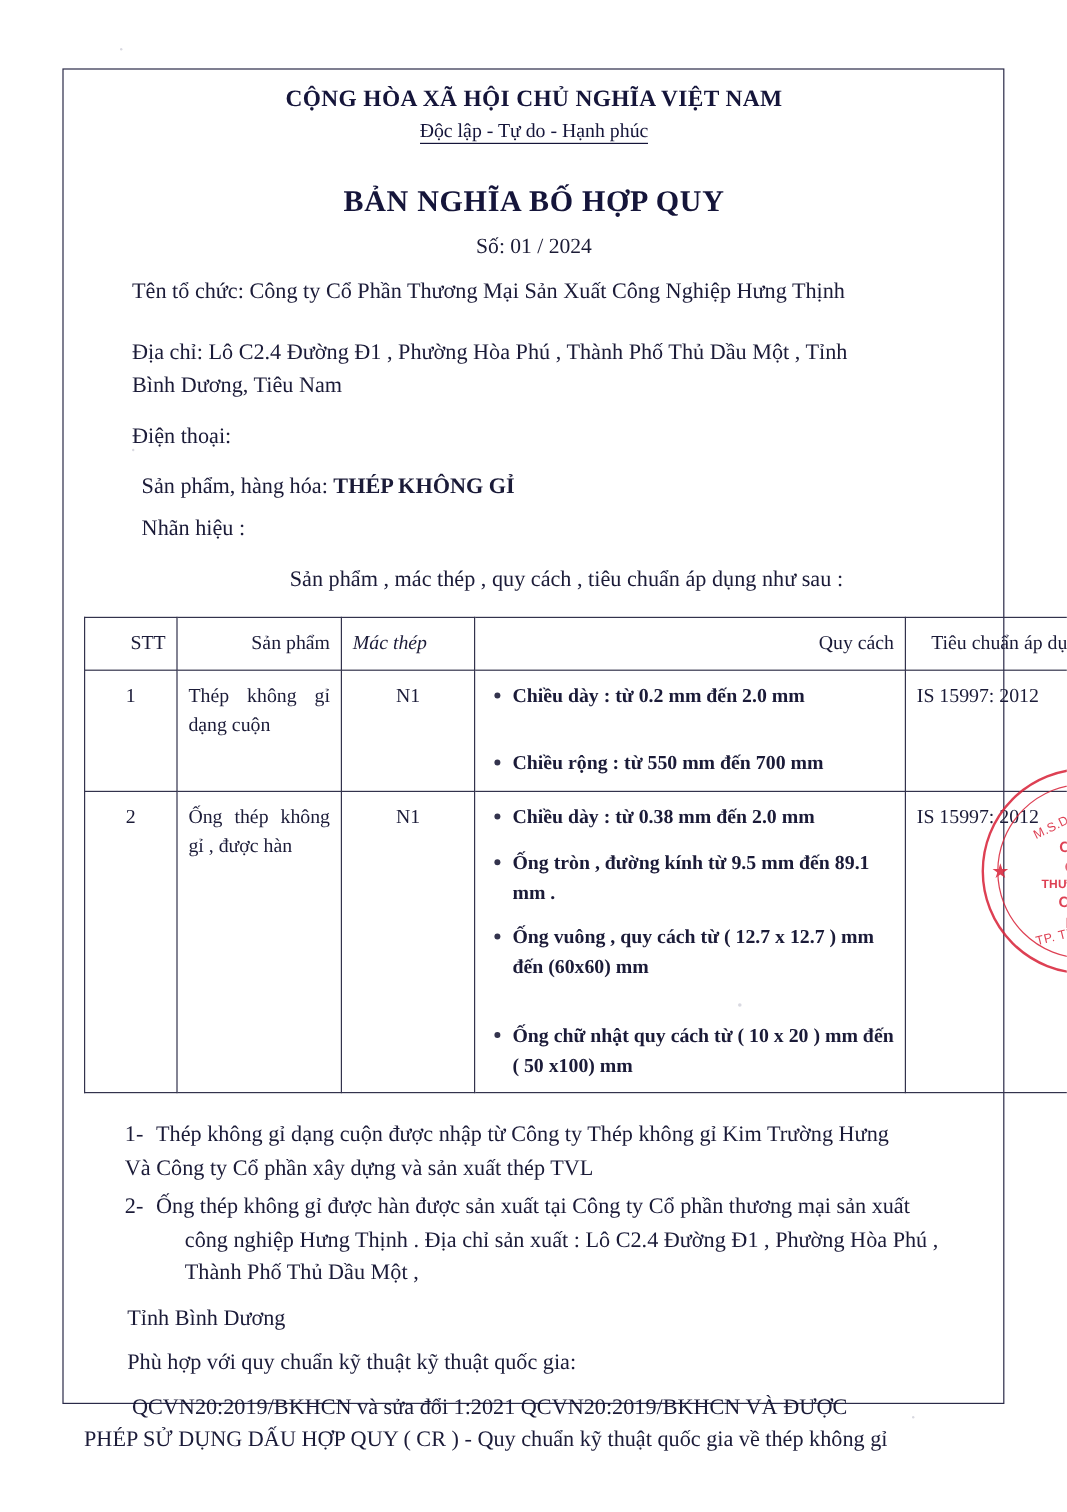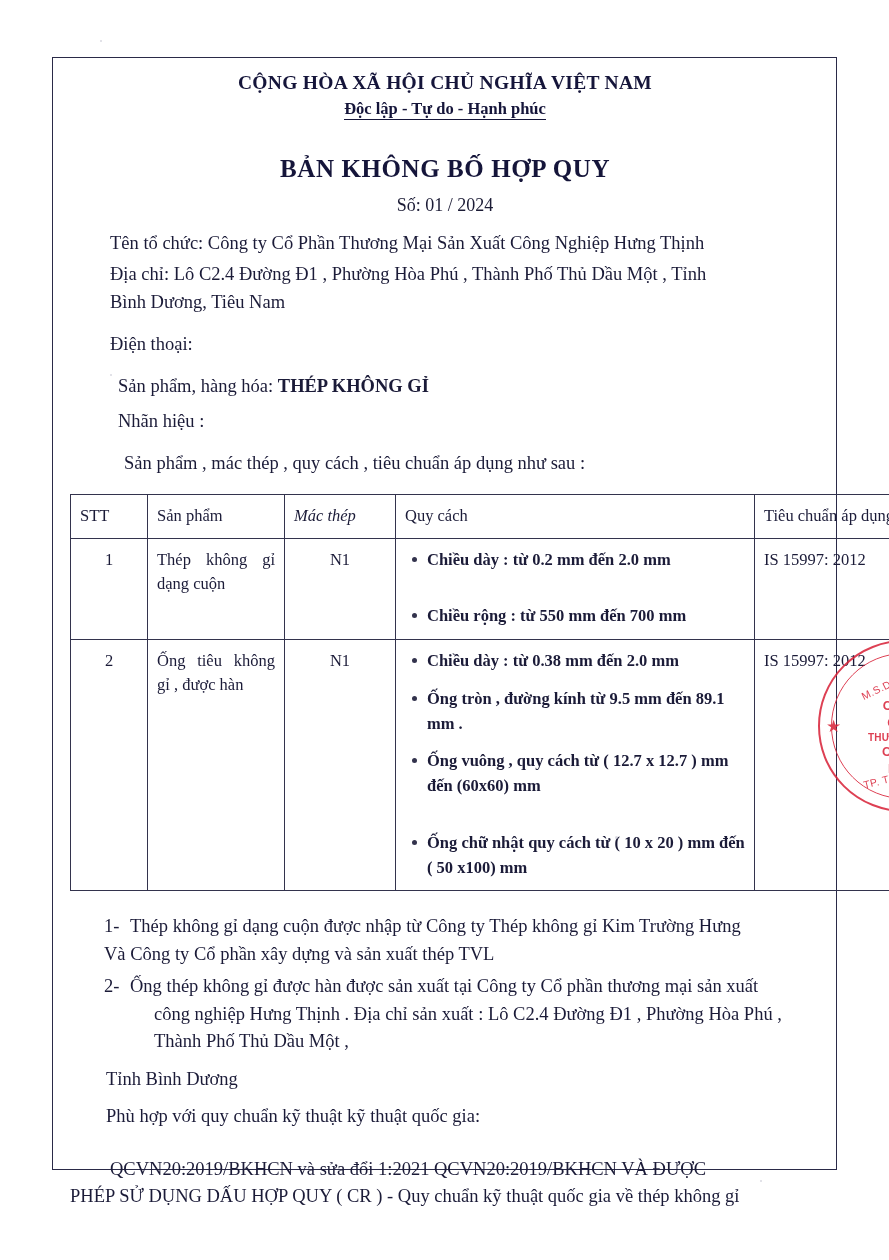--- a/index.html
+++ b/index.html
@@ -44,21 +44,21 @@
   .center { text-align: center; }
 
   .nat-title {
     font-weight: bold;
     font-size: 19.5px;
     letter-spacing: 0.3px;
     color: #15153a;
     margin-top: 4px;
   }
   .nat-sub {
-    font-weight: bold;
+    font-weight: normal;
     font-size: 16.5px;
     margin-top: 5px;
     color: #15153a;
   }
   .nat-sub span.u {
     border-bottom: 1.3px solid #15153a;
     padding-bottom: 1px;
   }
 
   .main-title {
@@ -75,42 +75,42 @@
   }
 
   .para {
     font-size: 18.5px;
     line-height: 1.55;
     margin-top: 13px;
     color: #1b1b38;
   }
   .para.indent-1 { margin-left: 40px; }
   .para.indent-2 { margin-left: 48px; }
-  .para.indent-3 { margin-left: 54px; }
+  .para.indent-3 { margin-left: 54px; text-align: center; }
 
   .bold { font-weight: bold; }
 
   
   table.spec {
     margin-top: 16px;
     border-collapse: collapse;
     width: 750px;
     table-layout: fixed;
     font-size: 16.5px;
     color: #1b1b38;
   }
   table.spec th, table.spec td {
     border: 1.2px solid #33334d;
     vertical-align: top;
     padding: 9px 9px 10px 9px;
     font-weight: normal;
     line-height: 1.45;
   }
   table.spec th {
-    text-align: left;
+    text-align: right;
     font-size: 16.5px;
   }
   .col-stt  { width: 58px;  text-align: center; }
   .col-prod { width: 118px; }
   .col-mac  { width: 92px;  text-align: center; font-style: italic; }
   .col-quy  { width: 340px; }
   .col-tc   { width: 142px; }
 
   td.c { text-align: center; }
   td.just { text-align: justify; text-justify: inter-word; }
@@ -159,21 +159,21 @@
   .note-body .cont.ind { margin-left: 24px; }
 
   .tail {
     margin-top: 10px;
     font-size: 18.5px;
     line-height: 1.5;
     color: #1b1b38;
   }
   .tail .l1 { margin-left: 36px; }
   .tail .l2 { margin-left: 36px; margin-top: 9px; }
-  .tail .l3 { margin-left: 40px; margin-top: 25px; text-align: justify; }
+  .tail .l3 { margin-left: 40px; margin-top: 9px; text-align: justify; }
   .tail .l4 { margin-left: 0px; }
 
   
   .seal {
     position: absolute;
     left: 818px;
     top: 640px;
     width: 172px;
     height: 172px;
     pointer-events: none;
@@ -253,25 +253,25 @@
 
 <div class="page">
 
   <div class="doc-border"></div>
 
   <div class="content">
 
     <div class="center nat-title">CỘNG HÒA XÃ HỘI CHỦ NGHĨA VIỆT NAM</div>
     <div class="center nat-sub"><span class="u">Độc lập - Tự do - Hạnh phúc</span></div>
 
-    <div class="center main-title">BẢN KHÔNG BỐ HỢP QUY</div>
+    <div class="center main-title">BẢN NGHĨA BỐ HỢP QUY</div>
     <div class="center doc-number">Số: 01 / 2024</div>
 
     <div class="para indent-1">Tên tổ chức: Công ty Cổ Phần Thương Mại Sản Xuất Công Nghiệp Hưng Thịnh</div>
-    <div class="para indent-1" style="margin-top:2px;">Địa chỉ: Lô C2.4 Đường Đ1 , Phường Hòa Phú , Thành Phố Thủ Dầu Một , Tỉnh</div>
+    <div class="para indent-1" style="margin-top:22px;">Địa chỉ: Lô C2.4 Đường Đ1 , Phường Hòa Phú , Thành Phố Thủ Dầu Một , Tỉnh</div>
     <div class="para indent-1" style="margin-top:0;">Bình Dương, Tiêu Nam</div>
 
     <div class="para indent-1">Điện thoại:</div>
 
     <div class="para indent-2">
       <span>Sản phẩm, hàng hóa:</span>
       <span class="bold">THÉP KHÔNG GỈ</span>
     </div>
 
     <div class="para indent-2" style="margin-top:7px;">Nhãn hiệu :</div>
@@ -296,21 +296,21 @@
           <td>
             <ul class="bul">
               <li>Chiều dày : từ 0.2 mm đến 2.0 mm</li>
               <li>Chiều rộng : từ 550 mm đến 700 mm</li>
             </ul>
           </td>
           <td>IS 15997: 2012</td>
         </tr>
         <tr>
           <td class="c">2</td>
-          <td class="just">Ống tiêu không gỉ , được hàn</td>
+          <td class="just">Ống thép không gỉ , được hàn</td>
           <td class="c">N1</td>
           <td>
             <ul class="bul">
               <li>Chiều dày : từ 0.38 mm đến 2.0 mm</li>
               <li>Ống tròn , đường kính từ 9.5 mm đến 89.1 mm .</li>
               <li>Ống vuông , quy cách từ ( 12.7 x 12.7 ) mm đến (60x60) mm</li>
               <li>Ống chữ nhật quy cách từ ( 10 x 20 ) mm đến ( 50 x100) mm</li>
             </ul>
           </td>
           <td>IS 15997: 2012</td>

